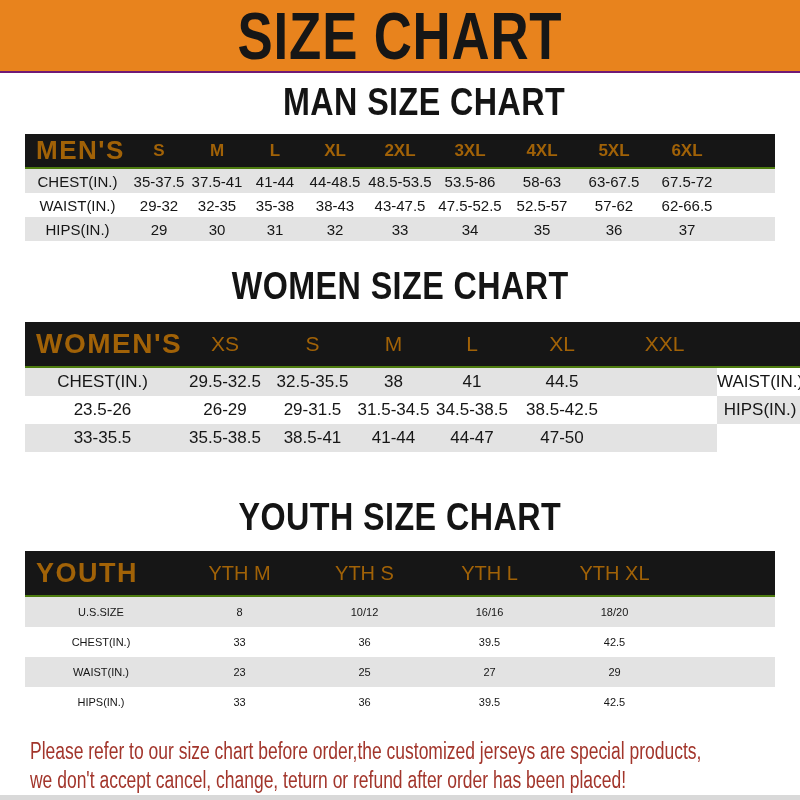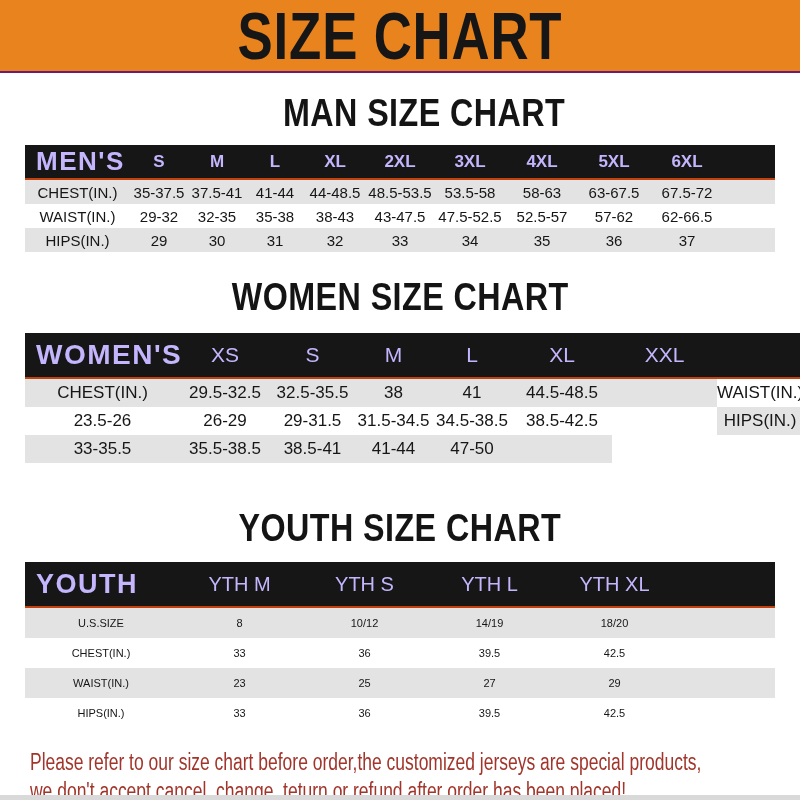--- a/index.html
+++ b/index.html
@@ -19,34 +19,34 @@
     display:inline-block;font-size:66px;font-weight:700;line-height:1;
     letter-spacing:1px;color:#161616;
     transform:scaleX(0.8);transform-origin:center;
   }
   
   .section-title{text-align:center;margin:0;line-height:42px;}
   .section-title .cond{
     display:inline-block;font-size:38px;font-weight:700;color:#141414;
     transform:scaleX(0.85);transform-origin:center;letter-spacing:0.5px;
   }
-  .st-1{margin:19px 0 6px 0;padding-left:48px;}
+  .st-1{margin:8px 0 6px 0;padding-left:48px;}
   .st-2{margin:24px 0 10px 0;}
   .st-3{margin:44px 0 8px 0;}
   
   .sizetable{
     margin-left:25px;width:750px;display:grid;
   }
   .men  {grid-template-columns:105px 58px 58px 58px 62px 68px 72px 72px 72px 74px 1fr;}
   .women{grid-template-columns:155px 90px 85px 77px 80px 100px 105px 1fr;}
   .youth{grid-template-columns:152px 125px 125px 125px 125px 1fr;}
   .cell{display:flex;align-items:center;justify-content:center;white-space:nowrap;}
   .head{
-    background:var(--bar-bg,#161616);color:#c4b5fd;
-    border-bottom:2px solid #c2410c;
+    background:var(--bar-bg,#161616);color:#a16207;
+    border-bottom:2px solid #4d7c0f;
   }
   .corner{justify-content:flex-start;padding-left:11px;font-weight:700;letter-spacing:1.5px;}
   .body{background:#ffffff;color:#161616;}
   .alt{background:var(--row-alt,#E3E3E3);}
   .men   .head{height:33px;}
   .women .head{height:44px;}
   .youth .head{height:44px;}
   .men   .corner{font-size:26px;}
   .women .corner{font-size:28px;}
   .youth .corner{font-size:27px;}
@@ -87,21 +87,21 @@
       <div class="cell head size-head">4XL</div>
       <div class="cell head size-head">5XL</div>
       <div class="cell head size-head">6XL</div>
       <div class="cell head"></div>
       <div class="cell body row-label alt">CHEST(IN.)</div>
       <div class="cell body alt">35-37.5</div>
       <div class="cell body alt">37.5-41</div>
       <div class="cell body alt">41-44</div>
       <div class="cell body alt">44-48.5</div>
       <div class="cell body alt">48.5-53.5</div>
-      <div class="cell body alt">53.5-58</div>
+      <div class="cell body alt">53.5-86</div>
       <div class="cell body alt">58-63</div>
       <div class="cell body alt">63-67.5</div>
       <div class="cell body alt">67.5-72</div>
       <div class="cell body alt"></div>
       <div class="cell body row-label">WAIST(IN.)</div>
       <div class="cell body">29-32</div>
       <div class="cell body">32-35</div>
       <div class="cell body">35-38</div>
       <div class="cell body">38-43</div>
       <div class="cell body">43-47.5</div>
@@ -135,55 +135,56 @@
       <div class="cell head size-head">M</div>
       <div class="cell head size-head">L</div>
       <div class="cell head size-head">XL</div>
       <div class="cell head size-head">XXL</div>
       <div class="cell head"></div>
       <div class="cell body row-label alt">CHEST(IN.)</div>
       <div class="cell body alt">29.5-32.5</div>
       <div class="cell body alt">32.5-35.5</div>
       <div class="cell body alt">38</div>
       <div class="cell body alt">41</div>
-      <div class="cell body alt">44.5-48.5</div>
+      <div class="cell body alt">44.5</div>
       <div class="cell body alt"></div>
       <div class="cell body row-label">WAIST(IN.)</div>
       <div class="cell body">23.5-26</div>
       <div class="cell body">26-29</div>
       <div class="cell body">29-31.5</div>
       <div class="cell body">31.5-34.5</div>
       <div class="cell body">34.5-38.5</div>
       <div class="cell body">38.5-42.5</div>
       <div class="cell body"></div>
       <div class="cell body row-label alt">HIPS(IN.)</div>
       <div class="cell body alt">33-35.5</div>
       <div class="cell body alt">35.5-38.5</div>
       <div class="cell body alt">38.5-41</div>
       <div class="cell body alt">41-44</div>
+      <div class="cell body alt">44-47</div>
       <div class="cell body alt">47-50</div>
       <div class="cell body alt"></div>
     </div>
 </section>
 
 <section>
   <h2 class="section-title st-3">
     <span class="cond">YOUTH SIZE CHART</span>
   </h2>
   <div class="sizetable youth">
       <div class="cell head corner">YOUTH</div>
       <div class="cell head size-head">YTH M</div>
       <div class="cell head size-head">YTH S</div>
       <div class="cell head size-head">YTH L</div>
       <div class="cell head size-head">YTH XL</div>
       <div class="cell head"></div>
       <div class="cell body row-label alt">U.S.SIZE</div>
       <div class="cell body alt">8</div>
       <div class="cell body alt">10/12</div>
-      <div class="cell body alt">14/19</div>
+      <div class="cell body alt">16/16</div>
       <div class="cell body alt">18/20</div>
       <div class="cell body alt"></div>
       <div class="cell body row-label">CHEST(IN.)</div>
       <div class="cell body">33</div>
       <div class="cell body">36</div>
       <div class="cell body">39.5</div>
       <div class="cell body">42.5</div>
       <div class="cell body"></div>
       <div class="cell body row-label alt">WAIST(IN.)</div>
       <div class="cell body alt">23</div>

